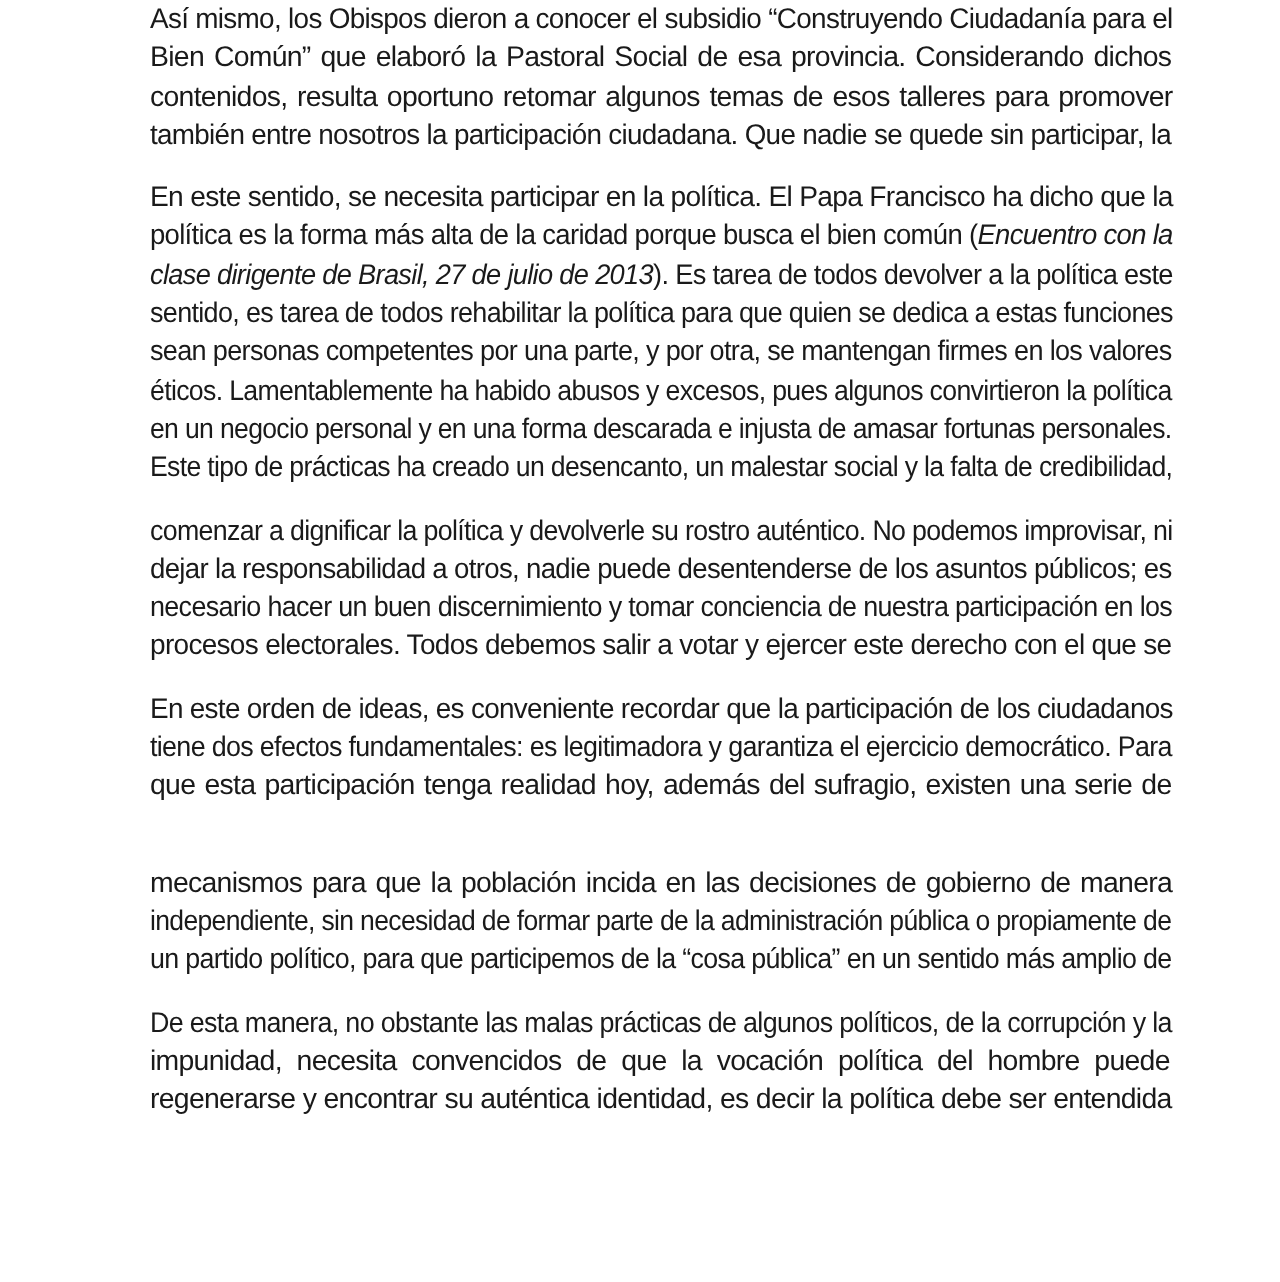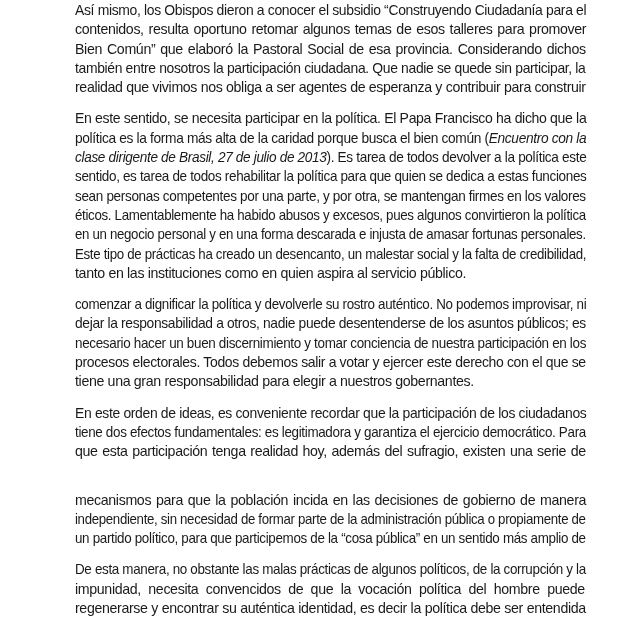--- a/index.html
+++ b/index.html
@@ -22,44 +22,41 @@
     .line.last { text-align-last: left; }
     .line i { font-style: italic; }
   </style>
 </head>
 <body>
 
 <div class="page">
 
   <div class="para">
     <span class="line" style="text-align: left; text-align-last: left; display: block; transform: scaleX(0.982692); width: 520px;">Así mismo, los Obispos dieron a conocer el subsidio “Construyendo Ciudadanía para el</span>
+    <span class="line" style="text-align: left; text-align-last: left; display: block; word-spacing: 1.36364px;">Bien Común” que elaboró la Pastoral Social de esa provincia. Considerando dichos</span>
     <span class="line" style="text-align: left; text-align-last: left; display: block; word-spacing: 1.2px;">contenidos, resulta oportuno retomar algunos temas de esos talleres para promover</span>
-    <span class="line" style="text-align: left; text-align-last: left; display: block; word-spacing: 1.36364px;">Bien Común” que elaboró la Pastoral Social de esa provincia. Considerando dichos</span>
     <span class="line" style="text-align: left; text-align-last: left; display: block; transform: scaleX(0.980806); width: 521px;">también entre nosotros la participación ciudadana. Que nadie se quede sin participar, la</span>
-    <span class="line" style="text-align: left; text-align-last: left; display: block; transform: scaleX(0.998047); width: 512px;">realidad que vivimos nos obliga a ser agentes de esperanza y contribuir para construir</span>
   </div>
 
   <div class="para">
     <span class="line" style="text-align: left; text-align-last: left; display: block; transform: scaleX(0.992233); width: 515px;">En este sentido, se necesita participar en la política. El Papa Francisco ha dicho que la</span>
     <span class="line" style="text-align: left; text-align-last: left; display: block; transform: scaleX(0.967803); width: 528px;"><span>política es la forma más alta de la caridad porque busca el bien común (</span><i>Encuentro con la</i></span>
     <span class="line" style="text-align: left; text-align-last: left; display: block; transform: scaleX(0.958724); width: 533px;"><i>clase dirigente de Brasil, 27 de julio de 2013</i><span>). Es tarea de todos devolver a la política este</span></span>
     <span class="line" style="text-align: left; text-align-last: left; display: block; transform: scaleX(0.949814); width: 538px;">sentido, es tarea de todos rehabilitar la política para que quien se dedica a estas funciones</span>
     <span class="line" style="text-align: left; text-align-last: left; display: block; transform: scaleX(0.953358); width: 536px;">sean personas competentes por una parte, y por otra, se mantengan firmes en los valores</span>
     <span class="line" style="text-align: left; text-align-last: left; display: block; transform: scaleX(0.939338); width: 544px;">éticos. Lamentablemente ha habido abusos y excesos, pues algunos convirtieron la política</span>
     <span class="line" style="text-align: left; text-align-last: left; display: block; transform: scaleX(0.935897); width: 546px;">en un negocio personal y en una forma descarada e injusta de amasar fortunas personales.</span>
     <span class="line" style="text-align: left; text-align-last: left; display: block; transform: scaleX(0.937615); width: 545px;">Este tipo de prácticas ha creado un desencanto, un malestar social y la falta de credibilidad,</span>
-    <span class="line last" style="text-align: left; text-align-last: left; display: block;">tanto en las instituciones como en quien aspira al servicio público.</span>
   </div>
 
   <div class="para">
     <span class="line" style="text-align: left; text-align-last: left; display: block; transform: scaleX(0.942804); width: 542px;">comenzar a dignificar la política y devolverle su rostro auténtico. No podemos improvisar, ni</span>
     <span class="line" style="text-align: left; text-align-last: left; display: block; transform: scaleX(0.973333); width: 525px;">dejar la responsabilidad a otros, nadie puede desentenderse de los asuntos públicos; es</span>
     <span class="line" style="text-align: left; text-align-last: left; display: block; transform: scaleX(0.948052); width: 539px;">necesario hacer un buen discernimiento y tomar conciencia de nuestra participación en los</span>
     <span class="line" style="text-align: left; text-align-last: left; display: block; transform: scaleX(0.986486); width: 518px;">procesos electorales. Todos debemos salir a votar y ejercer este derecho con el que se</span>
-    <span class="line last" style="text-align: left; text-align-last: left; display: block;">tiene una gran responsabilidad para elegir a nuestros gobernantes.</span>
   </div>
 
   <div class="para">
     <span class="line" style="text-align: left; text-align-last: left; display: block; transform: scaleX(0.982692); width: 520px;">En este orden de ideas, es conveniente recordar que la participación de los ciudadanos</span>
     <span class="line" style="text-align: left; text-align-last: left; display: block; transform: scaleX(0.946296); width: 540px;">tiene dos efectos fundamentales: es legitimadora y garantiza el ejercicio democrático. Para</span>
     <span class="line" style="text-align: left; text-align-last: left; display: block; word-spacing: 1px;">que esta participación tenga realidad hoy, además del sufragio, existen una serie de</span>
     <span class="line" style="text-align: left; text-align-last: left; display: block; word-spacing: 1.25px; margin-top: 29px;">mecanismos para que la población incida en las decisiones de gobierno de manera</span>
     <span class="line" style="text-align: left; text-align-last: left; display: block; transform: scaleX(0.934186); width: 547px;">independiente, sin necesidad de formar parte de la administración pública o propiamente de</span>
     <span class="line" style="text-align: left; text-align-last: left; display: block; transform: scaleX(0.944547); width: 541px;">un partido político, para que participemos de la “cosa pública” en un sentido más amplio de</span>
   </div>

